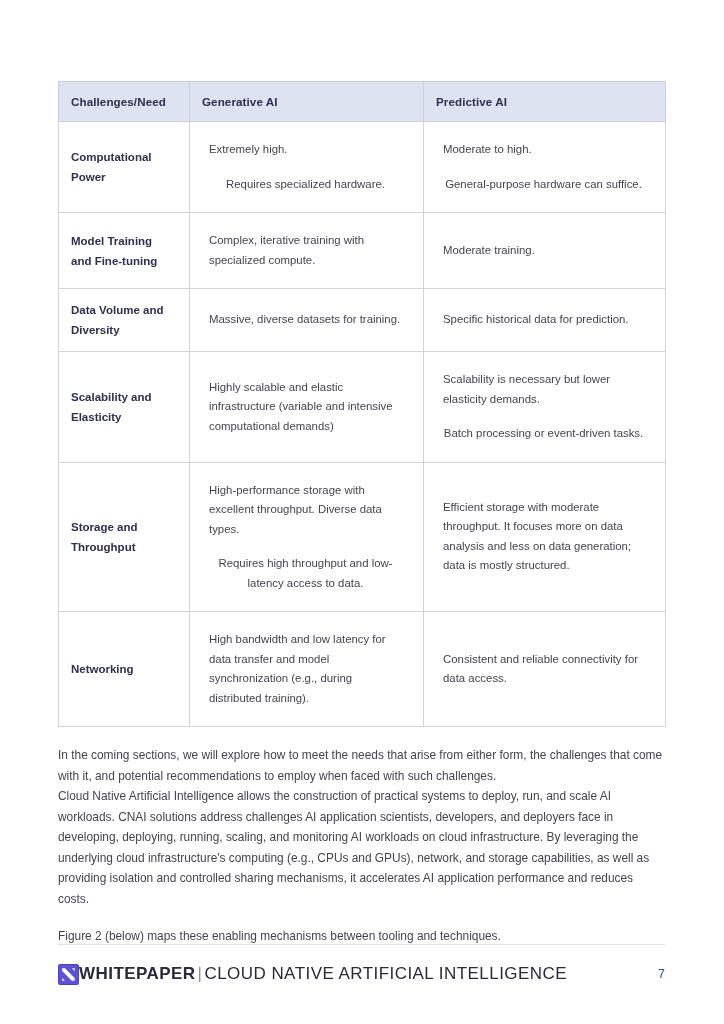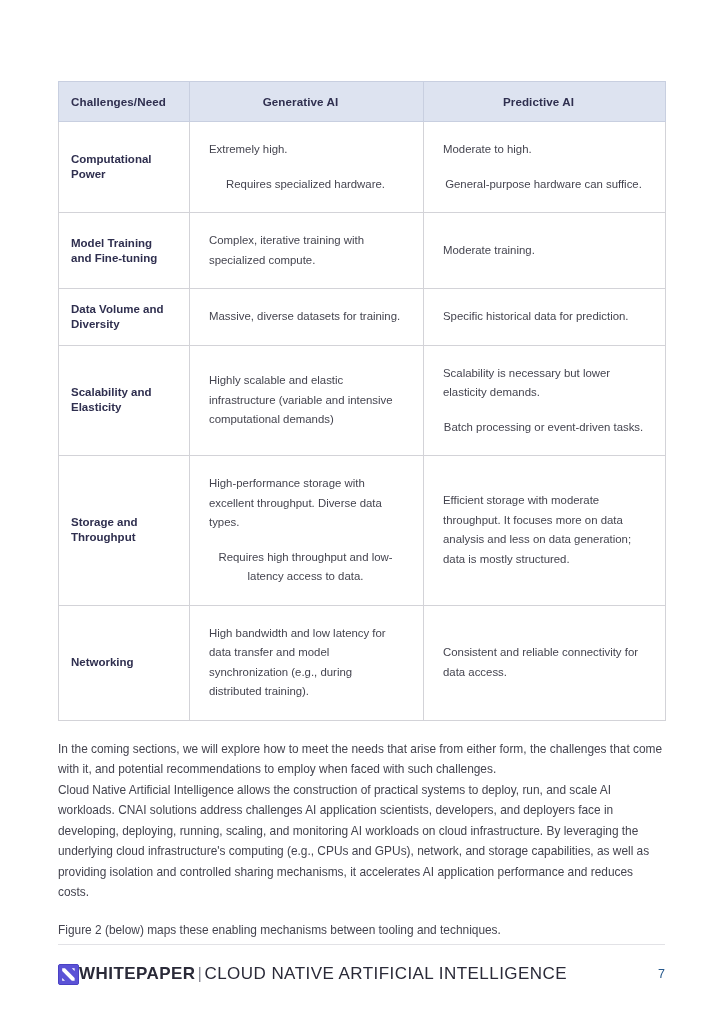--- a/index.html
+++ b/index.html
@@ -44,41 +44,41 @@
     margin-top: 29px;
     table-layout: fixed;
   }
   table.matrix col.c1 { width: 131px; }
   table.matrix col.c2 { width: 234px; }
   table.matrix col.c3 { width: 242px; }
 
   table.matrix th {
     background: #dde3f0;
     border: 1px solid #c8cfe0;
-    text-align: center;
+    text-align: left;
     font-size: 11.6px;
     font-weight: bold;
     color: #2f2f4f;
     padding: 13px 24px 13px 12px;
     vertical-align: middle;
     letter-spacing: 0.1px;
   }
   table.matrix td {
     border: 1px solid #d3d3d8;
     vertical-align: middle;
     padding: 11px 14px 11px 12px;
     font-size: 11.4px;
     line-height: 19.5px;
     color: #44444f;
   }
   table.matrix td.rowhead {
     font-weight: bold;
     color: #2f2f4f;
     font-size: 11.5px;
-    line-height: 15px;
+    line-height: 20px;
   }
   table.matrix td p {
     margin: 7px;
   }
   table.matrix td p + p {
     margin-top: 15px;
     text-align: center;
   }
 
   

